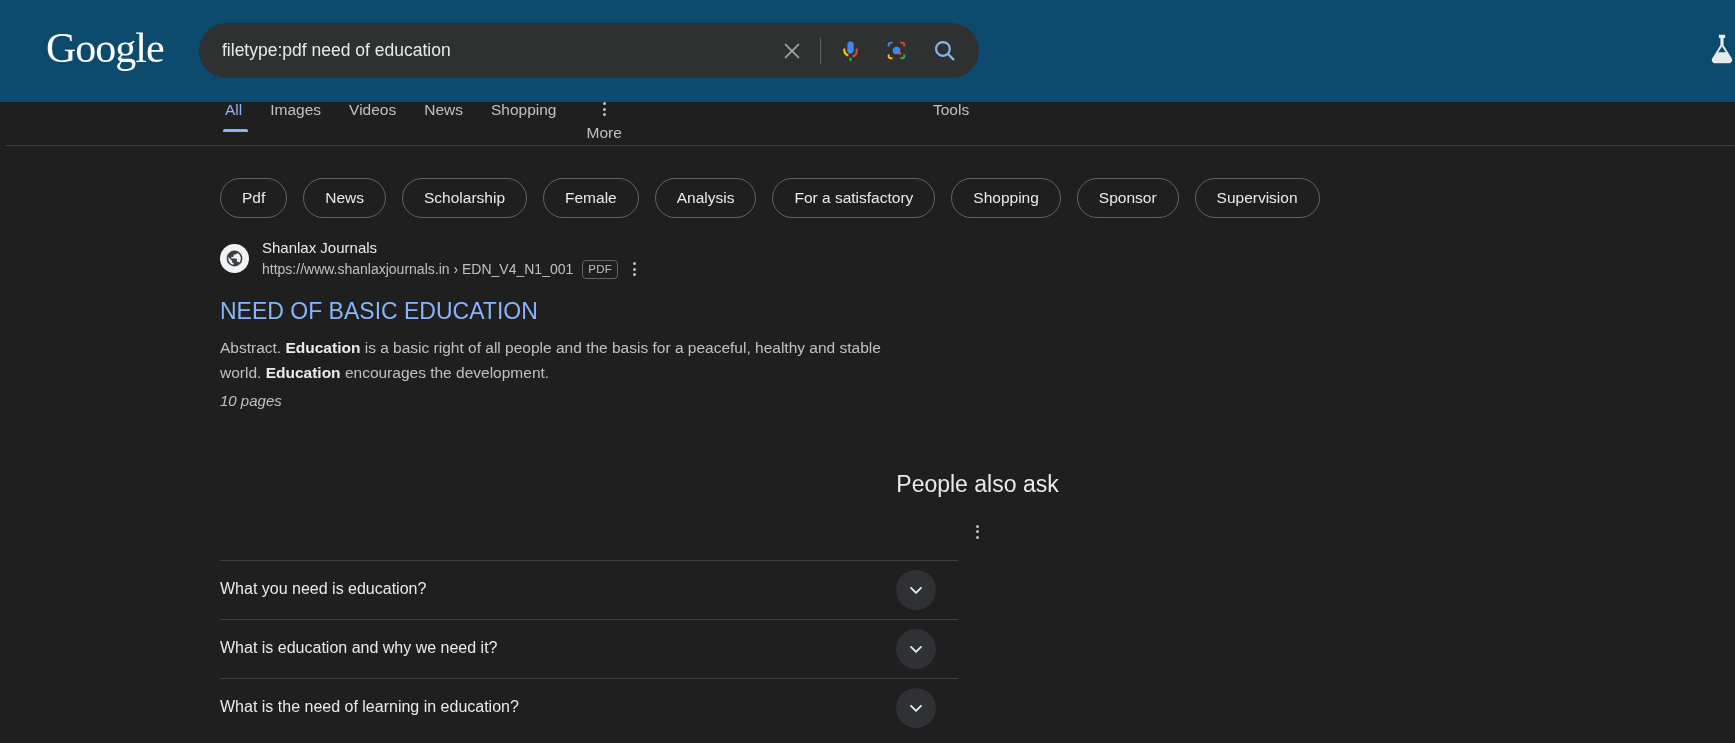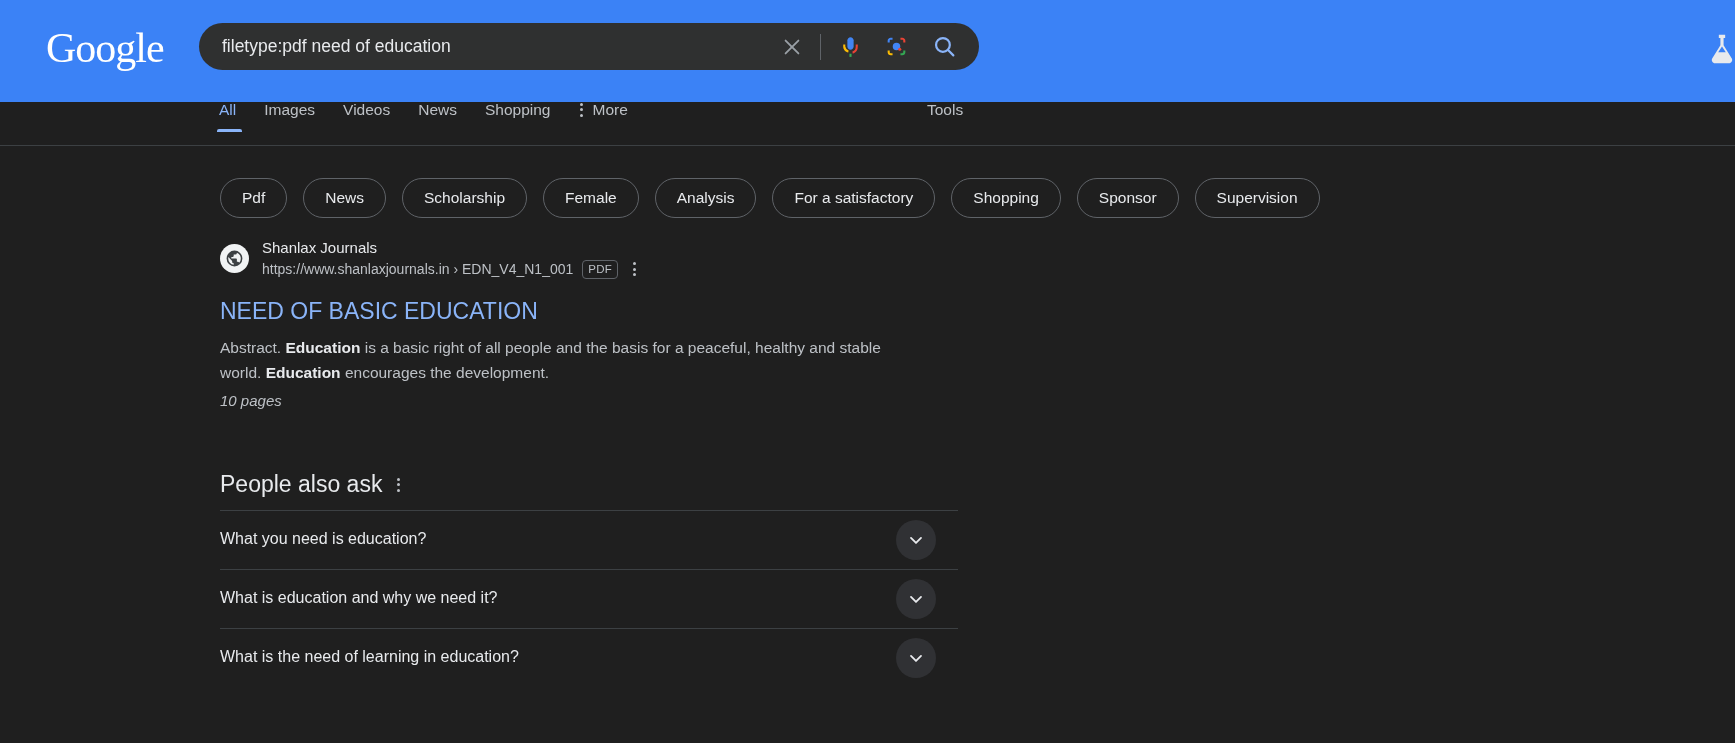--- a/index.html
+++ b/index.html
@@ -14,42 +14,42 @@
   body {
     font-family: "Liberation Sans", sans-serif;
     color: #e8eaed;
     -webkit-font-smoothing: antialiased;
   }
 
   
   .header {
     position: relative;
     height: 102px;
-    background: #3b82f6;
+    background: #0c4a6e;
   }
 
   .logo {
     position: absolute;
     left: 46px;
     top: 27px;
     font-family: "Liberation Serif", serif;
     font-size: 42px;
     letter-spacing: -1px;
     color: #ffffff;
     line-height: 1;
     user-select: none;
     font-weight: 400;
   }
 
   .searchbar {
     position: absolute;
     left: 199px;
     top: 23px;
     width: 780px;
-    height: 47px;
+    height: 55px;
     background: #2f3030;
     border-radius: 28px;
     display: flex;
     align-items: center;
     padding: 0 18px 0 23px;
   }
 
   .search-input {
     flex: 1;
     background: transparent;
@@ -102,20 +102,21 @@
     overflow: hidden;
   }
 
   
   .navbar {
     position: relative;
     height: 44px;
     padding-left: 219px;
     display: flex;
     align-items: flex-start;
+    margin-left: 6px;
   }
 
   .navbar::after {
     content: "";
     position: absolute;
     left: 0; right: 0; bottom: 0;
     height: 1px;
     background: #3c4043;
   }
 
@@ -140,20 +141,21 @@
     height: 3px;
     background: #8ab4f8;
     border-radius: 2px 2px 0 0;
   }
 
   .tab-more {
     display: flex;
     align-items: center;
     gap: 9px;
     padding-left: 16px;
+    flex-direction: column;
   }
 
   .dots-v {
     display: inline-flex;
     flex-direction: column;
     gap: 2.5px;
     align-items: center;
   }
   .dots-v i {
     display: block;
@@ -289,33 +291,34 @@
     line-height: 1.5;
     font-style: italic;
   }
 
   
   .paa { padding-left: 220px; margin-top: 57px; }
 
   .paa-head {
     display: flex;
     align-items: center;
-    gap: 9px;
+    gap: 22px;
+    flex-direction: column;
   }
 
   .paa-title {
     font-size: 23px;
     color: #e8eaed;
     line-height: 1.3;
     font-weight: 400;
   }
 
   .paa-list {
     width: 738px;
-    margin-top: 10px;
+    margin-top: 18px;
   }
 
   .paa-item {
     display: flex;
     align-items: center;
     justify-content: space-between;
     height: 59px;
     border-top: 1px solid #3c4043;
     cursor: pointer;
   }

